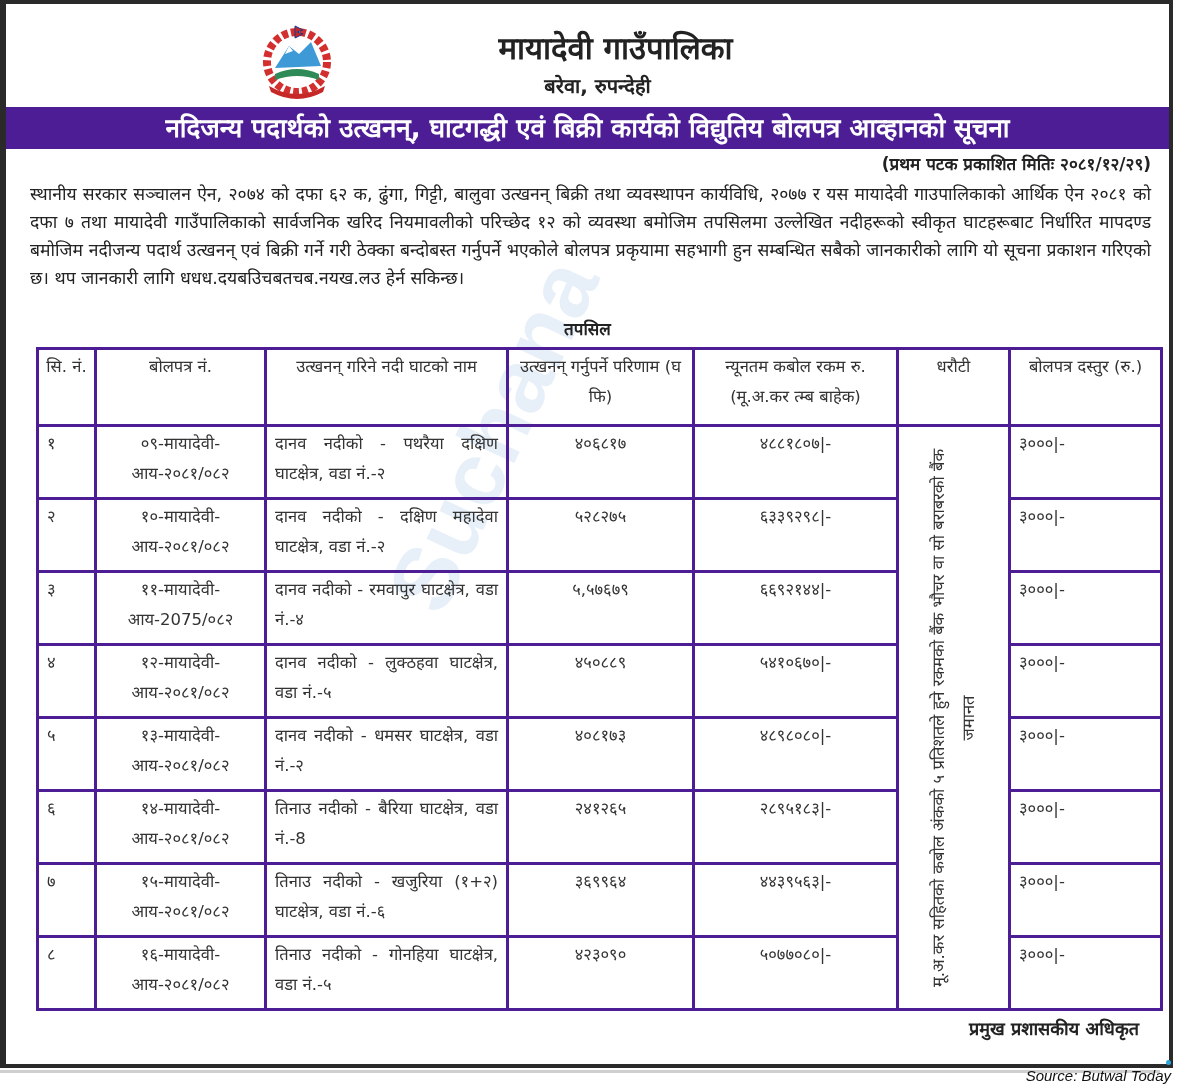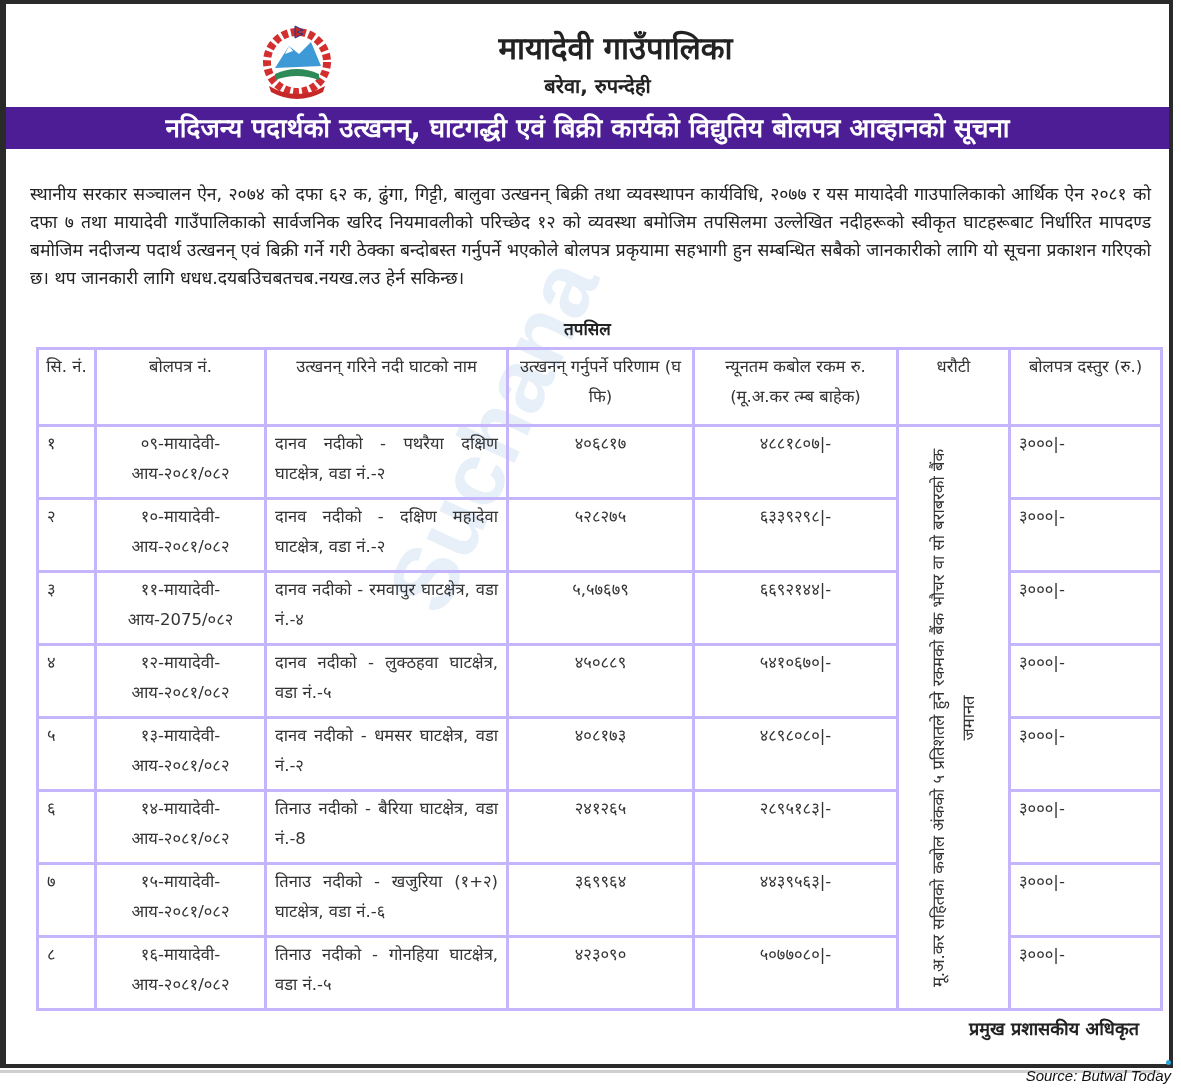--- a/index.html
+++ b/index.html
@@ -11,21 +11,21 @@
   .header { position: absolute; left: 0; top: 0; width: 100%; height: 100px; }
   .emblem { position: absolute; left: 255px; top: 20px; width: 72px; height: 76px; }
   .org-name { position: absolute; left: 0; right: 0; top: 22px; text-align: center; font-size: 31px; font-weight: bold; color: #222; padding-left: 56px; }
   .org-address { position: absolute; left: 0; right: 0; top: 68px; text-align: center; font-size: 20px; font-weight: bold; color: #222; padding-left: 20px; }
   .title-bar { position: absolute; left: 0; top: 103px; width: 100%; height: 42px; background: #4c1d95; color: #fff;
                font-size: 26px; font-weight: bold; text-align: center; line-height: 42px; letter-spacing: 0px; }
   .pub-date { position: absolute; right: 18px; top: 148px; font-size: 17px; font-weight: bold; color: #222; }
   .body-text { position: absolute; left: 24px; right: 18px; top: 176px; font-size: 17.5px; line-height: 28px; text-align: justify; color: #222; }
   .tapasil { position: absolute; left: 0; right: 0; top: 313px; text-align: center; font-size: 17px; font-weight: bold; color: #222; }
   table.schedule { position: absolute; left: 30px; top: 343px; width: 1124px; border-collapse: collapse; table-layout: fixed; }
-  table.schedule th, table.schedule td { border: 3px solid #c4b5fd; font-size: 16.5px; line-height: 30px; color: #333; }
+  table.schedule th, table.schedule td { border: 3px solid #4c1d95; font-size: 16.5px; line-height: 30px; color: #333; }
   table.schedule th { font-weight: normal; text-align: center; vertical-align: top; height: 70px; padding: 2px 4px; }
   table.schedule td { vertical-align: top; height: 66px; padding: 2px 8px; }
   td.c-sn { text-align: left; padding-left: 10px; }
   td.c-no { text-align: center; }
   td.c-name { text-align: justify; text-align-last: left; }
   td.c-qty, td.c-amt { text-align: center; }
   td.c-fee { text-align: left; padding-left: 12px; }
   td.c-dep { position: relative; padding: 0; vertical-align: middle; }
   .dep-text { position: absolute; left: 50%; top: 50%; transform: translate(-50%, -50%) rotate(-90deg);
               width: 560px; font-size: 16.5px; line-height: 30px; text-align: center; color: #333; }
@@ -49,20 +49,21 @@
       <polygon points="24,30 28,22 32,27" fill="#ffffff"></polygon>
       <path d="M14 50 Q36 40 58 50 L58 56 Q36 48 14 56Z" fill="#2e8b57"></path>
       <path d="M8 62 Q36 78 64 62 L62 68 Q36 82 10 68Z" fill="#c62828"></path>
       <polygon points="34,2 34,14 42,10 36,8 42,6" fill="#c62828" stroke="#1a3a8a" stroke-width="1"></polygon>
     </svg>
     <div class="org-name">मायादेवी गाउँपालिका</div>
     <div class="org-address">बरेवा, रुपन्देही</div>
   </div>
 
   <div class="title-bar">नदिजन्य पदार्थको उत्खनन्, घाटगद्धी एवं बिक्री कार्यको विद्युतिय बोलपत्र आव्हानको सूचना</div>
+  <div class="pub-date">(प्रथम पटक प्रकाशित मितिः २०८१/१२/२९)</div>
   <div class="body-text">स्थानीय सरकार सञ्चालन ऐन, २०७४ को दफा ६२ क, ढुंगा, गिट्टी, बालुवा उत्खनन् बिक्री तथा व्यवस्थापन कार्यविधि, २०७७ र यस मायादेवी गाउपालिकाको आर्थिक ऐन २०८१ को दफा ७ तथा मायादेवी गाउँपालिकाको सार्वजनिक खरिद नियमावलीको परिच्छेद १२ को व्यवस्था बमोजिम तपसिलमा उल्लेखित नदीहरूको स्वीकृत घाटहरूबाट निर्धारित मापदण्ड बमोजिम नदीजन्य पदार्थ उत्खनन् एवं बिक्री गर्ने गरी ठेक्का बन्दोबस्त गर्नुपर्ने भएकोले बोलपत्र प्रकृयामा सहभागी हुन सम्बन्धित सबैको जानकारीको लागि यो सूचना प्रकाशन गरिएको छ। थप जानकारी लागि धधध.दयबउिचबतचब.नयख.लउ हेर्न सकिन्छ।</div>
   <div class="tapasil">तपसिल</div>
 
   <table class="schedule">
     <colgroup>
       <col style="width:58px">
         <col style="width:170px">
         <col style="width:242px">
         <col style="width:186px">
       <col style="width:204px">

